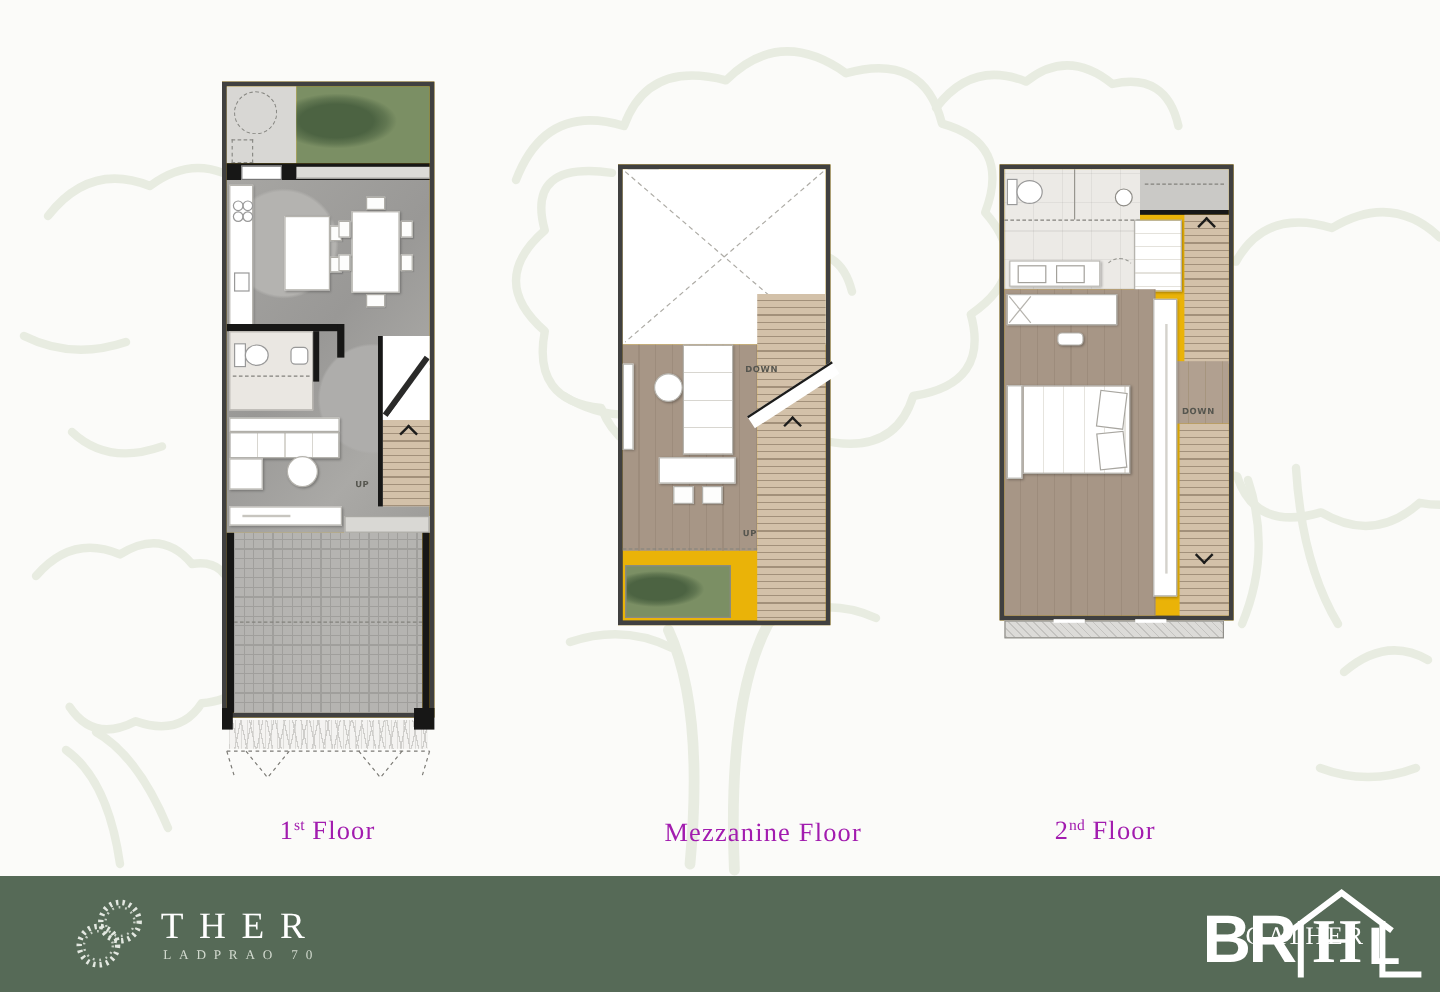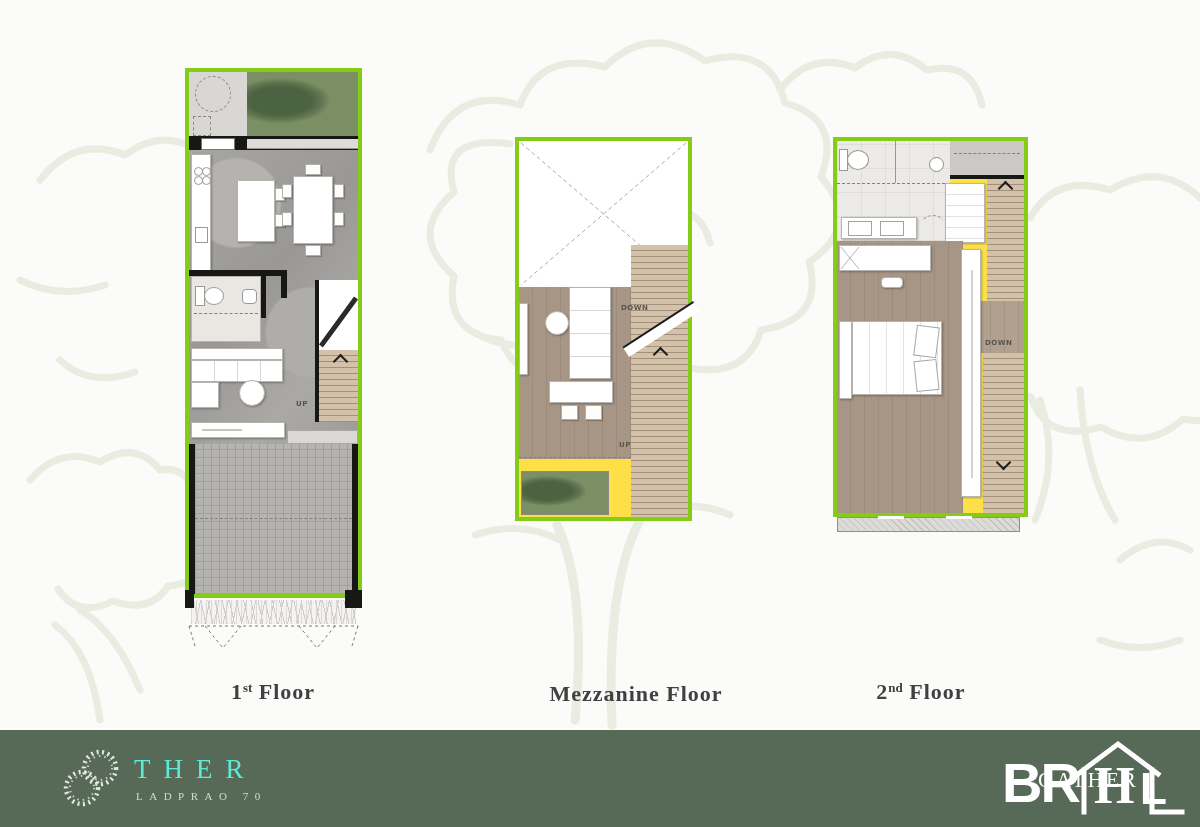--- a/index.html
+++ b/index.html
@@ -3,21 +3,21 @@
 <meta charset="utf-8">
 <style>
   html,body{margin:0;padding:0;}
   body{font-family:"Liberation Serif",serif;}
   .page{position:relative;width:1200px;height:827px;background:#fbfbf9;overflow:hidden;}
   .abs{position:absolute;}
   
   .wm{position:absolute;left:0;top:0;pointer-events:none;}
   
   .plan{position:absolute;}
-  .wallbox{position:absolute;border:4px solid #84cc16;background:#fde047;box-sizing:border-box;}
+  .wallbox{position:absolute;border:4px solid #404040;background:#eab308;box-sizing:border-box;}
   .wall{position:absolute;background:#171716;}
   .furn{position:absolute;background:#fff;border:1px solid #b6b4ae;box-shadow:1px 1px 2px rgba(0,0,0,.28);box-sizing:border-box;}
   .chair{position:absolute;background:#fdfdfc;border:1px solid #b0aea8;box-shadow:1px 1px 1px rgba(0,0,0,.2);box-sizing:border-box;}
   .marble{background:
     radial-gradient(circle at 28% 18%,#b4b3b0 0 16%,rgba(0,0,0,0) 17%),
     radial-gradient(circle at 72% 62%,#aeadab 0 20%,rgba(0,0,0,0) 21%),
     linear-gradient(130deg,#a7a6a3,#999896 45%,#aaa9a6 75%,#9d9c99);}
   .wood{background:repeating-linear-gradient(90deg,#a79686 0 13px,#9d8c7c 13px 14px);}
   .wood2{background:repeating-linear-gradient(90deg,#b1a090 0 13px,#a6957e 13px 14px);}
   .treads{background:repeating-linear-gradient(180deg,#d3c1a9 0 5px,#a2907a 5px 6px);}
@@ -33,24 +33,24 @@
     repeating-linear-gradient(90deg,#dcdbd8 0 1px,rgba(0,0,0,0) 1px 5px),#f4f3f1;}
   .hatch2{background:repeating-linear-gradient(45deg,#c4c3c0 0 1px,rgba(0,0,0,0) 1px 5px),#dcdbd8;}
   .concrete{background:#cac9c6;}
   .tile{background:
     repeating-linear-gradient(0deg,rgba(0,0,0,.05) 0 1px,rgba(0,0,0,0) 1px 24px),
     repeating-linear-gradient(90deg,rgba(0,0,0,.05) 0 1px,rgba(0,0,0,0) 1px 24px),#eceae6;}
   .updown{position:absolute;font-family:"DejaVu Sans",sans-serif;font-size:7px;font-weight:700;color:#56564f;letter-spacing:.5px;}
   .caret-up{position:absolute;width:9px;height:9px;border-top:2px solid #1c1c1b;border-right:2px solid #1c1c1b;transform:rotate(-45deg);}
   .caret-down{position:absolute;width:9px;height:9px;border-top:2px solid #1c1c1b;border-right:2px solid #1c1c1b;transform:rotate(135deg);}
   .dash-line{position:absolute;border-top:1px dashed #82817c;}
-  .floor-label{position:absolute;transform:translateX(-50%);color:#404040;font-size:22px;letter-spacing:1px;white-space:pre;font-weight:bold;}
+  .floor-label{position:absolute;transform:translateX(-50%);color:#a21caf;font-size:22px;letter-spacing:1px;white-space:pre;}
   .floor-label sup{font-size:13px;vertical-align:7px;letter-spacing:0;}
   .footer{position:absolute;left:0;top:730px;width:1200px;height:97px;background:#566a57;}
-  .brand-name{position:absolute;color:#5eead4;font-size:27px;letter-spacing:13px;}
+  .brand-name{position:absolute;color:#ffffff;font-size:31px;letter-spacing:13px;}
   .brand-sub{position:absolute;color:#d2dacf;font-size:11px;letter-spacing:6.5px;}
   .logoR-bold{position:absolute;color:#fff;font-family:"Liberation Sans",sans-serif;font-weight:800;}
   .logoR-serif{position:absolute;color:#fff;font-family:"Liberation Serif",serif;font-weight:700;}
   .logoR-overlay{position:absolute;color:#fff;font-family:"Liberation Serif",serif;font-weight:400;font-size:21px;letter-spacing:3px;}
 </style>
 </head>
 <body>
 
 <div class="page">
 

